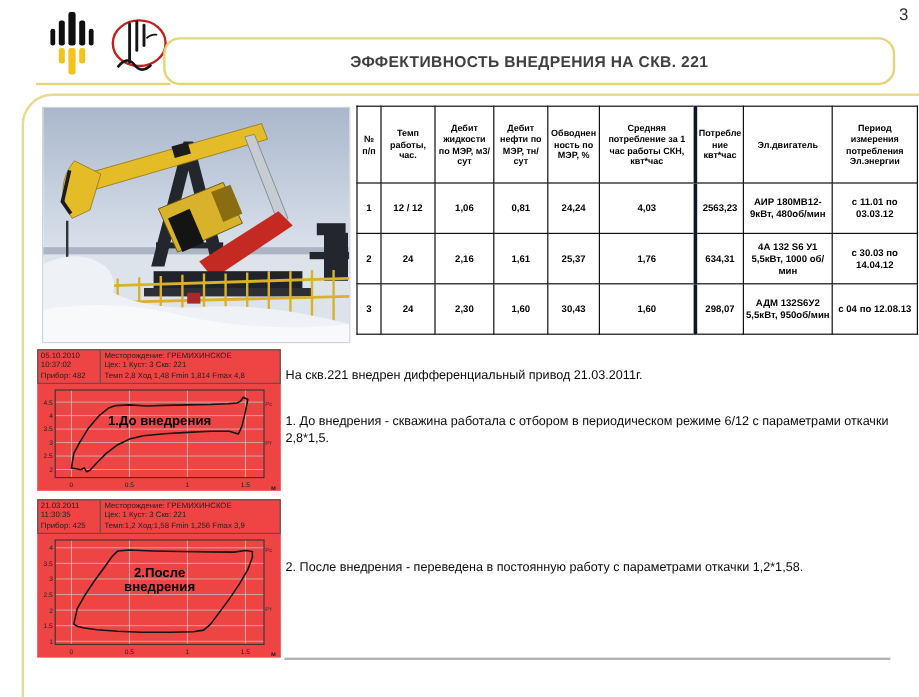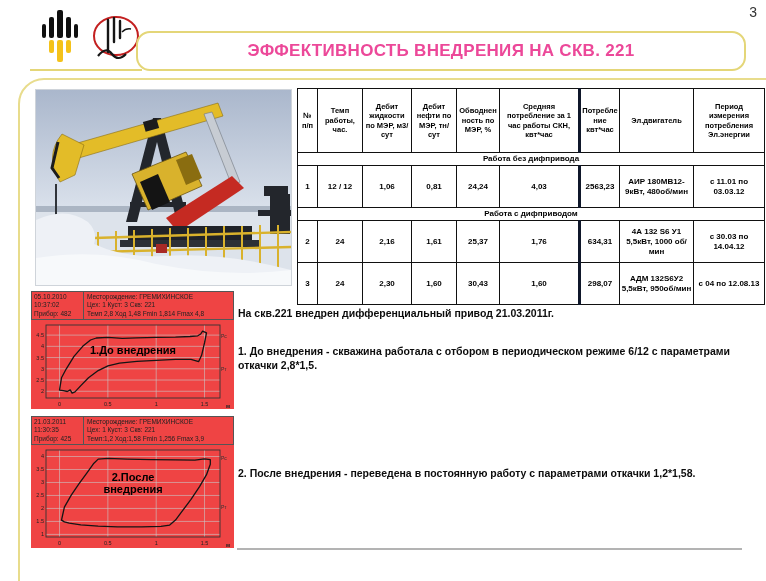--- a/index.html
+++ b/index.html
@@ -4,21 +4,21 @@
 <style>
   * { margin:0; padding:0; box-sizing:border-box; }
   html,body { width:766px; height:581px; }
   body { font-family:"Liberation Sans", sans-serif; background:#fff; position:relative; overflow:hidden; }
   .abs { position:absolute; }
 
   
   .page-number { top:4px; right:9px; font-size:14px; color:#333; }
   .banner { left:136px; top:31px; width:610px; height:40px; border:2px solid #E4D678;
             border-radius:14px; display:flex; align-items:center; justify-content:center; background:#fff; }
-  .banner .title { font-size:17px; font-weight:bold; color:#ec4899; letter-spacing:.3px; white-space:nowrap; }
+  .banner .title { font-size:13px; font-weight:bold; color:#404040; letter-spacing:.3px; white-space:nowrap; }
   .connector { left:30px; top:69px; width:112px; height:2px; background:#E4D678; }
   .frame { left:18px; top:78px; width:860px; height:640px; border:2px solid #E8DC8C; border-radius:26px 0 0 0; }
 
   
   .photo { left:35px; top:89px; width:257px; height:197px; border:1px solid #cfd4da; }
 
   
   .tbl-wrap { left:297px; top:88px; width:467px; }
   table.metrics { border-collapse:collapse; table-layout:fixed; width:467px; }
   table.metrics th, table.metrics td {
@@ -26,21 +26,21 @@
       vertical-align:middle; padding:1px 1px; line-height:1.25; color:#000;
       word-wrap:break-word; overflow-wrap:break-word; }
   table.metrics { border:1.5px solid #111; }
   table.metrics thead tr { height:64px; }
   table.metrics td.section { height:13px; font-size:8px; padding:0; }
   table.metrics tr.datarow { height:42px; }
   table.metrics td { font-size:8px; }
   table.metrics th:nth-child(7), table.metrics td.c6 { border-left:3px solid #0f172a; }
 
   
-  .note { color:#0c0c0c; font-weight:bold; font-size:10.5px; line-height:1.35; }
+  .note { color:#0c0c0c; font-weight:normal; font-size:10.5px; line-height:1.35; }
   .note-impl  { left:238px; top:306px; width:520px; }
   .note-before{ left:238px; top:344px; width:512px; }
   .note-after { left:238px; top:466px; width:522px; }
   .divider { left:237px; top:548px; width:505px; height:2px; background:#b3b3b3; }
 
   
   .dyno { width:203px; background:#ef4444; }
   .dyno-1 { left:31px; top:291px; }
   .dyno-2 { left:31px; top:416px; }
   .dyno-head { display:flex; border:1px solid #555; font-size:6.5px; line-height:1.3; color:#222; }
@@ -177,36 +177,30 @@
           <th>Дебит жидкости по МЭР, м3/сут</th>
           <th>Дебит нефти по МЭР, тн/сут</th>
           <th>Обводненность по МЭР, %</th>
           <th>Средняя потребление за 1 час работы СКН, квт*час</th>
           <th>Потребление квт*час</th>
           <th>Эл.двигатель</th>
           <th>Период измерения потребления Эл.энергии</th>
         </tr>
       </thead>
     <tbody>
-        <tr>
-          <td colspan="9" class="section">Работа без дифпривода</td>
-        </tr>
         <tr class="datarow">
           <td class="c0">1</td>
           <td class="c1">12 / 12</td>
           <td class="c2">1,06</td>
           <td class="c3">0,81</td>
           <td class="c4">24,24</td>
           <td class="c5">4,03</td>
           <td class="c6">2563,23</td>
           <td class="c7">АИР 180МВ12-9кВт, 480об/мин</td>
           <td class="c8">с 11.01 по 03.03.12</td>
-        </tr>
-        <tr>
-          <td colspan="9" class="section">Работа с дифприводом</td>
         </tr>
         <tr class="datarow">
           <td class="c0">2</td>
           <td class="c1">24</td>
           <td class="c2">2,16</td>
           <td class="c3">1,61</td>
           <td class="c4">25,37</td>
           <td class="c5">1,76</td>
           <td class="c6">634,31</td>
           <td class="c7">4А 132 S6 У1 5,5кВт, 1000 об/мин</td>

